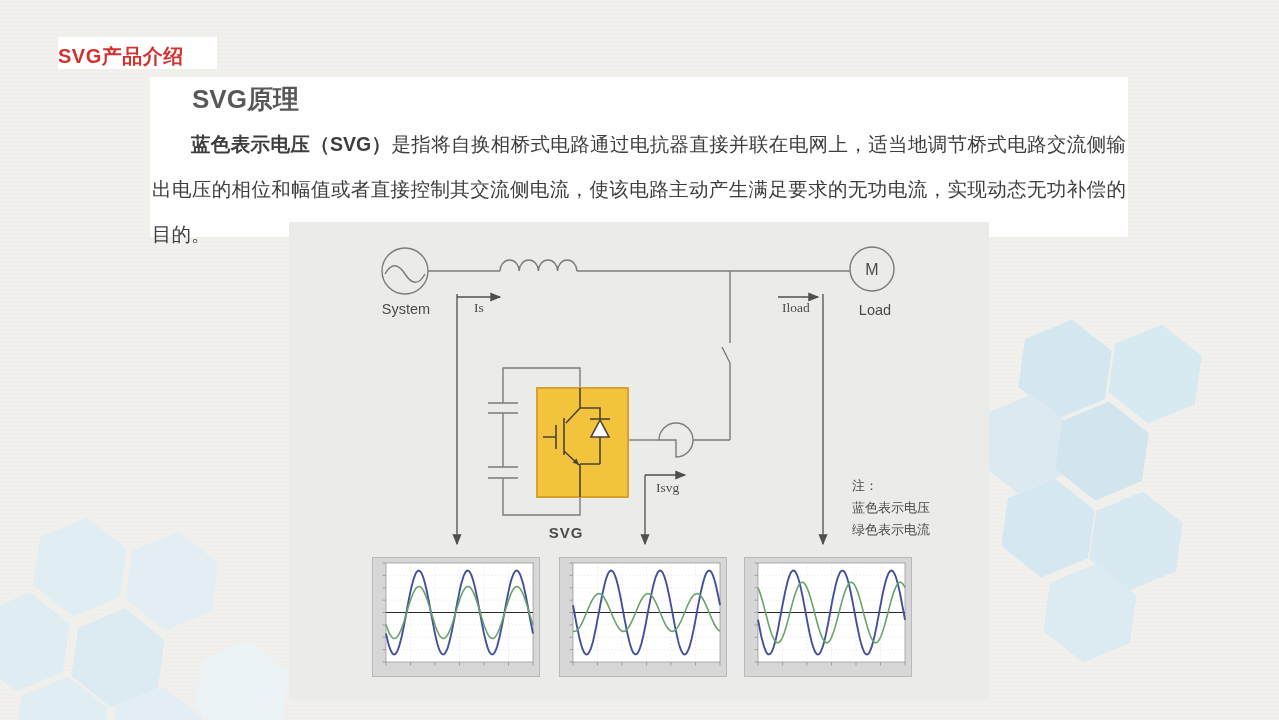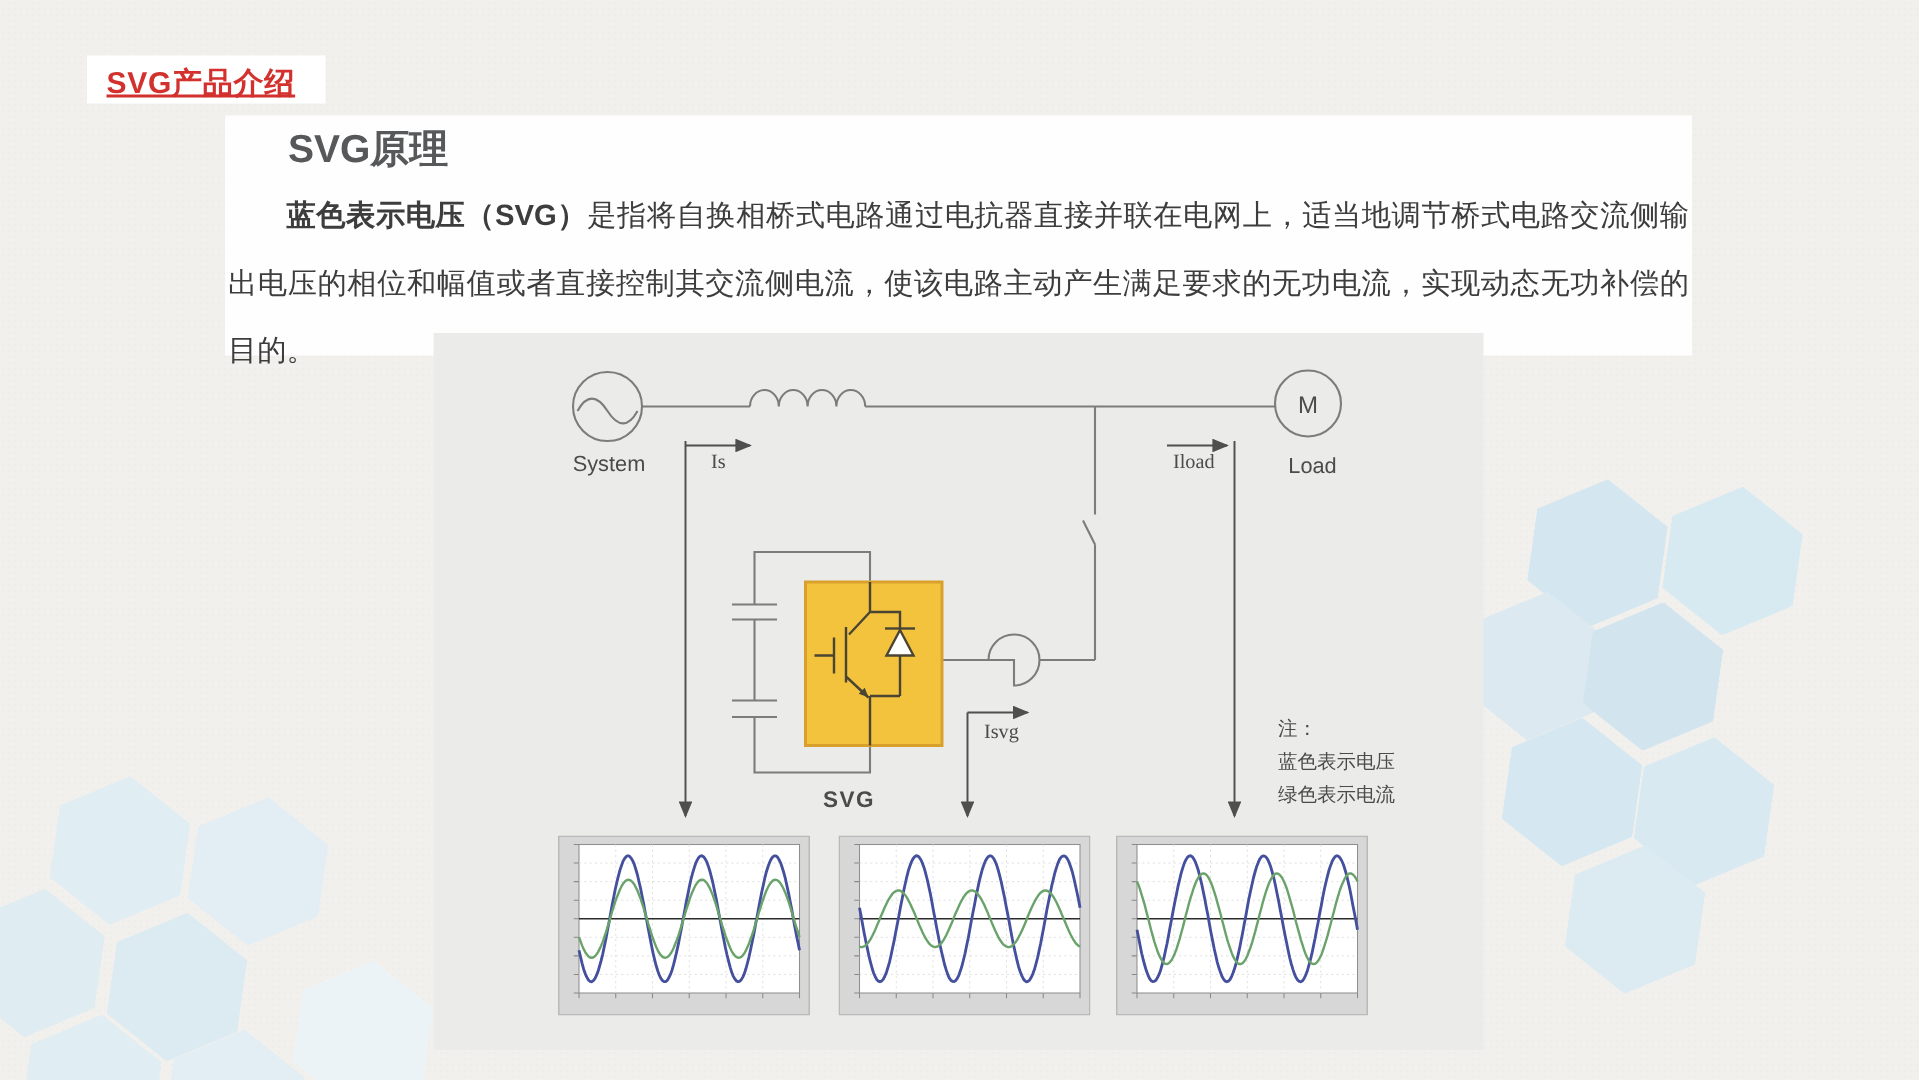--- a/index.html
+++ b/index.html
@@ -15,21 +15,21 @@
   }
   .hex{
     position:absolute;width:88px;height:100px;z-index:1;
     clip-path:polygon(50% 0,100% 26%,100% 74%,50% 100%,0 74%,0 26%);
     transform:rotate(8deg);
   }
   .tag{
     position:absolute;left:58px;top:37px;z-index:3;
     width:159px;height:32px;background:#ffffff;
     color:#d3312d;font-weight:bold;font-size:20px;line-height:38px;
-    padding-left:13px;box-sizing:border-box;letter-spacing:0.5px;text-decoration:underline;
+    box-sizing:border-box;letter-spacing:0.5px;
   }
   .band{
     position:absolute;left:150px;top:77px;width:978px;height:160px;
     background:#fefefe;z-index:2;
   }
   .band .title{
     margin:5px 0 0 42px;font-size:26px;font-weight:bold;color:#57585a;
   }
   .band .para{
     margin:5px 2px 0 2px;font-size:19.5px;line-height:45px;color:#3d3d3d;

